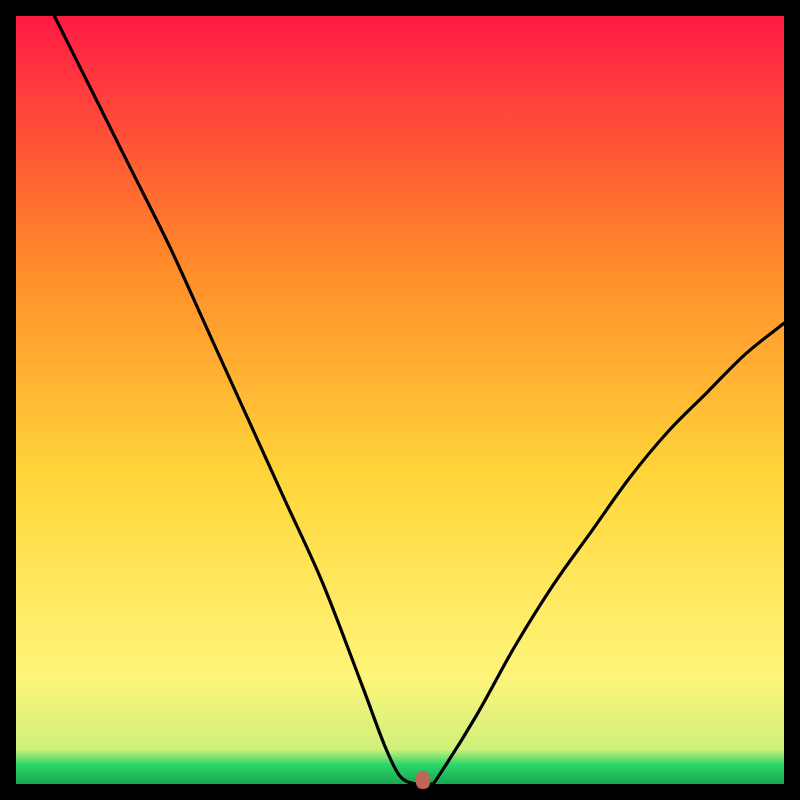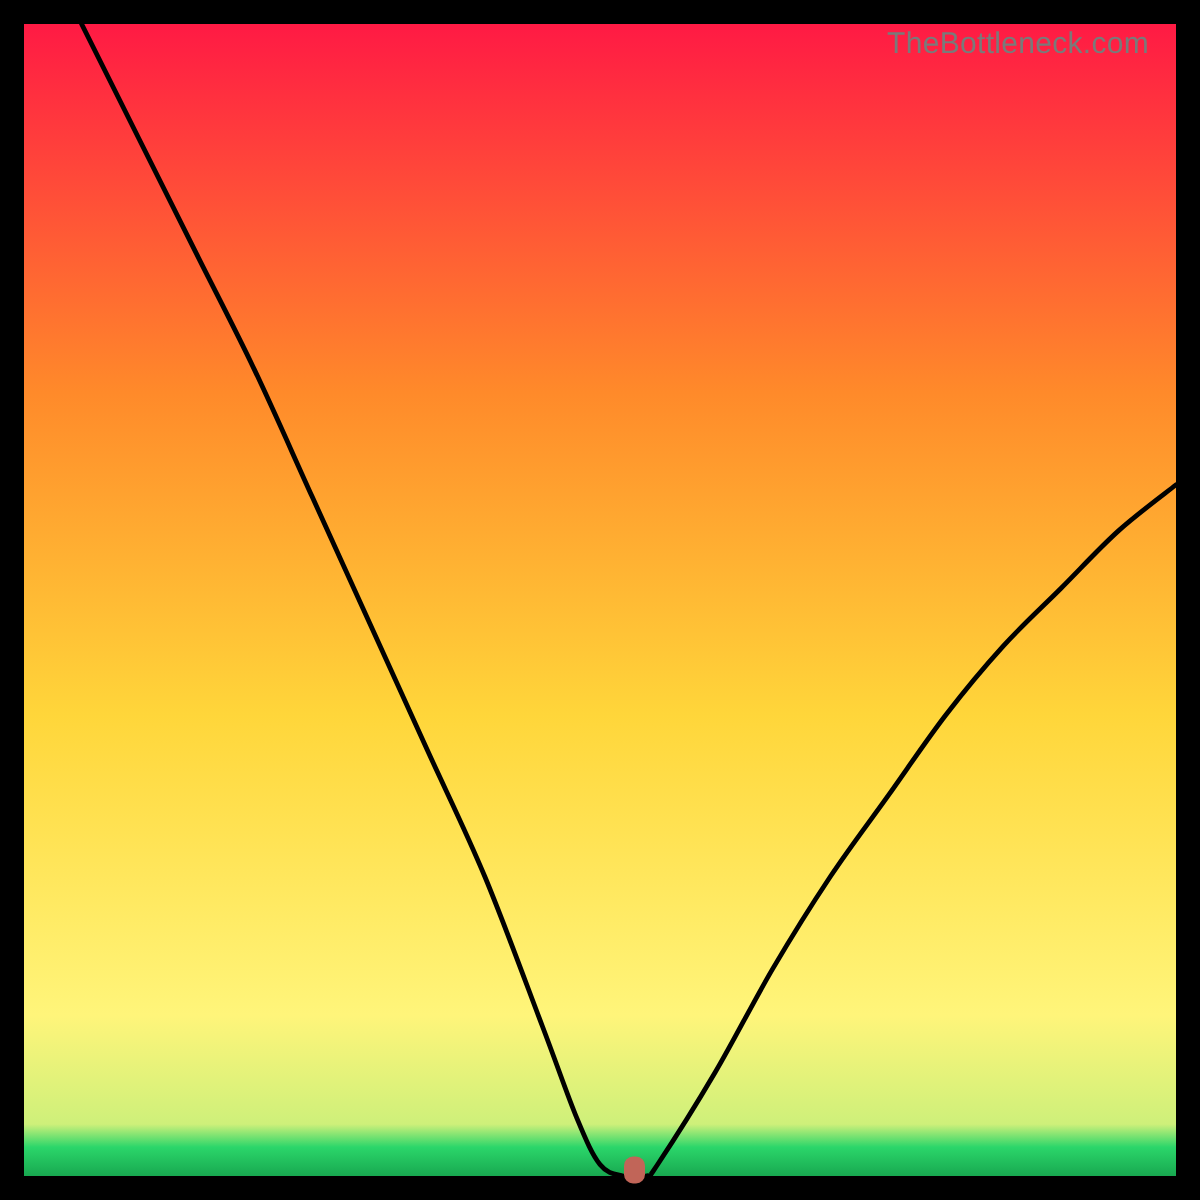--- a/index.html
+++ b/index.html
@@ -59,14 +59,13 @@
         <stop id="g5" offset="97.5%" stop-color="#2bd66a"></stop>
         <stop id="g6" offset="100%" stop-color="#18a850"></stop>
       </linearGradient>
     </defs>
     <rect x="0" y="0" width="768" height="768" fill="url(#bg-grad)"></rect>
     <path id="curve-path" d="M 38.40 0.00 C 44.80 12.80, 64.00 51.20, 76.80 76.80 C 89.60 102.40, 102.40 128.00, 115.20 153.60 C 128.00 179.20, 140.80 203.52, 153.60 230.40 C 166.40 257.28, 179.20 286.72, 192.00 314.88 C 204.80 343.04, 217.60 371.20, 230.40 399.36 C 243.20 427.52, 256.00 455.68, 268.80 483.84 C 281.60 512.00, 294.40 537.60, 307.20 568.32 C 320.00 599.04, 335.36 641.28, 345.60 668.16 C 355.84 695.04, 362.24 714.24, 368.64 729.60 C 375.04 744.96, 378.88 753.92, 384.00 760.32 C 389.12 766.72, 394.24 766.72, 399.36 768.00 C 404.48 769.28, 410.88 769.28, 414.72 768.00 C 418.56 766.72, 414.72 771.84, 422.40 760.32 C 430.08 748.80, 448.00 720.64, 460.80 698.88 C 473.60 677.12, 486.40 651.52, 499.20 629.76 C 512.00 608.00, 524.80 587.52, 537.60 568.32 C 550.40 549.12, 563.20 532.48, 576.00 514.56 C 588.80 496.64, 601.60 477.44, 614.40 460.80 C 627.20 444.16, 640.00 428.80, 652.80 414.72 C 665.60 400.64, 678.40 389.12, 691.20 376.32 C 704.00 363.52, 716.80 349.44, 729.60 337.92 C 742.40 326.40, 761.60 312.32, 768.00 307.20" fill="none" stroke="#000000" stroke-width="3.2" stroke-linecap="round" stroke-linejoin="round"></path>
   </svg>
 
   <div id="min-marker" class="marker" style="left: 407.04px; top: 764.16px; background: rgb(193, 101, 88);"></div>
 
-  <div class="watermark">TheBottleneck.com</div>
 </div>
 
 </body></html>

